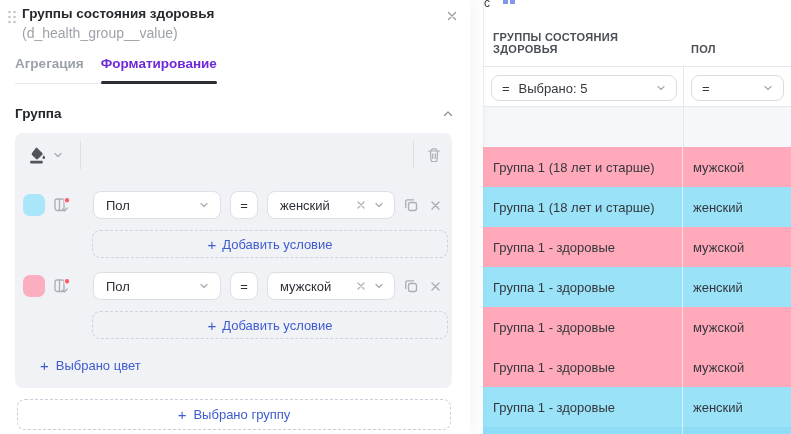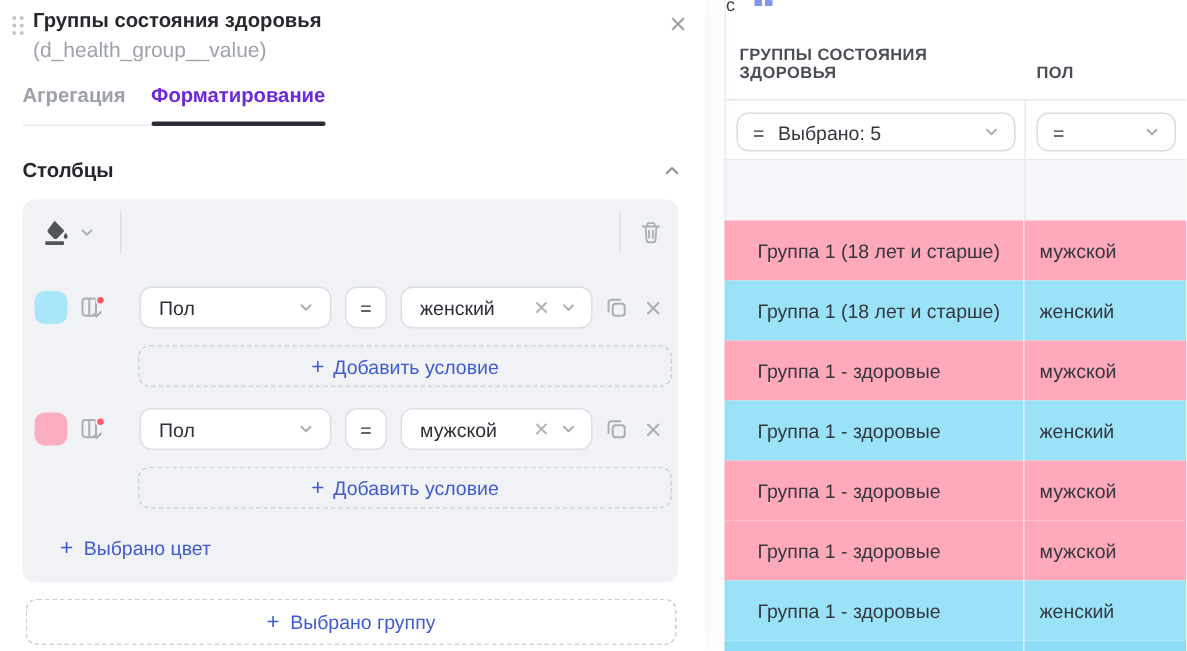--- a/index.html
+++ b/index.html
@@ -80,21 +80,21 @@
   .filter-pill { background:#fff; border:1px solid #D9DCE1; border-radius:8px; height:26px;
                  display:flex; align-items:center; padding:0 9px 0 10px; gap:9px; font-size:13px;
                  color:#33373D; cursor:pointer; }
   .filter-pill .fop { font-weight:500; }
   .filter-pill .fchev { margin-left:auto; color:#A9AEB6; display:flex; }
   .fp1 { width:186px; }
   .fp2 { width:93px; }
 
   .tbody { position:absolute; top:107px; left:0; width:308px; }
   .trow { display:flex; height:40px; font-size:13px; color:#34383E; }
-  .trow .c1 { width:200px; padding-left:22px; display:flex; align-items:center; }
+  .trow .c1 { width:200px; padding-left:10px; display:flex; align-items:center; }
   .trow .c2 { flex:1; padding-left:10px; display:flex; align-items:center; }
   .trow--plain { border-left:1px solid #EDEFF2; }
   .trow--plain .c1 { border-right:1px solid #E6E8EC; }
   .trow--colored .c1 { border-right:1px solid rgba(255,255,255,0.6); }
   .trow--partial { height:7px; overflow:hidden; }
 
   
   .frag-text { position:absolute; left:484px; top:-4px; font-size:12px; color:#3A3E44; z-index:3; }
   .frag-sq { position:absolute; top:0; width:5px; height:4px; background:#8097EA; z-index:3; }
   .frag-sq--a { left:503px; }
@@ -199,21 +199,21 @@
           <path d="M3.5 3.5l7 7M10.5 3.5l-7 7" stroke="currentColor" stroke-width="1.4" stroke-linecap="round"></path>
         </svg>
     </span>
 
     <div class="tabs">
       <div class="tab">Агрегация</div>
       <div class="tab tab--active">Форматирование</div>
     </div>
 
     <div class="section-row">
-      <span class="section-title">Столбцы</span>
+      <span class="section-title">Группа</span>
       <span class="section-chevron">
         <svg width="14" height="14" viewBox="0 0 14 14">
             <path d="M3.5 8.5l3.5-3.5 3.5 3.5" fill="none" stroke="currentColor" stroke-width="1.4" stroke-linecap="round" stroke-linejoin="round"></path>
           </svg>
       </span>
     </div>
 
     <div class="group">
       <div class="toolbar">
         <span class="tb-bucket">

